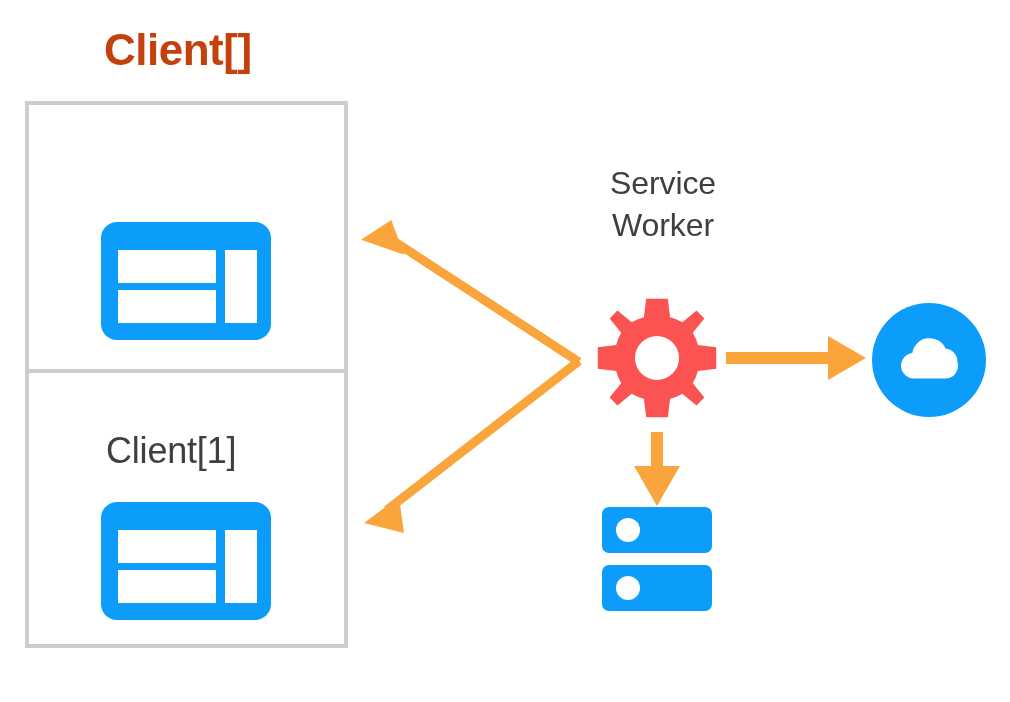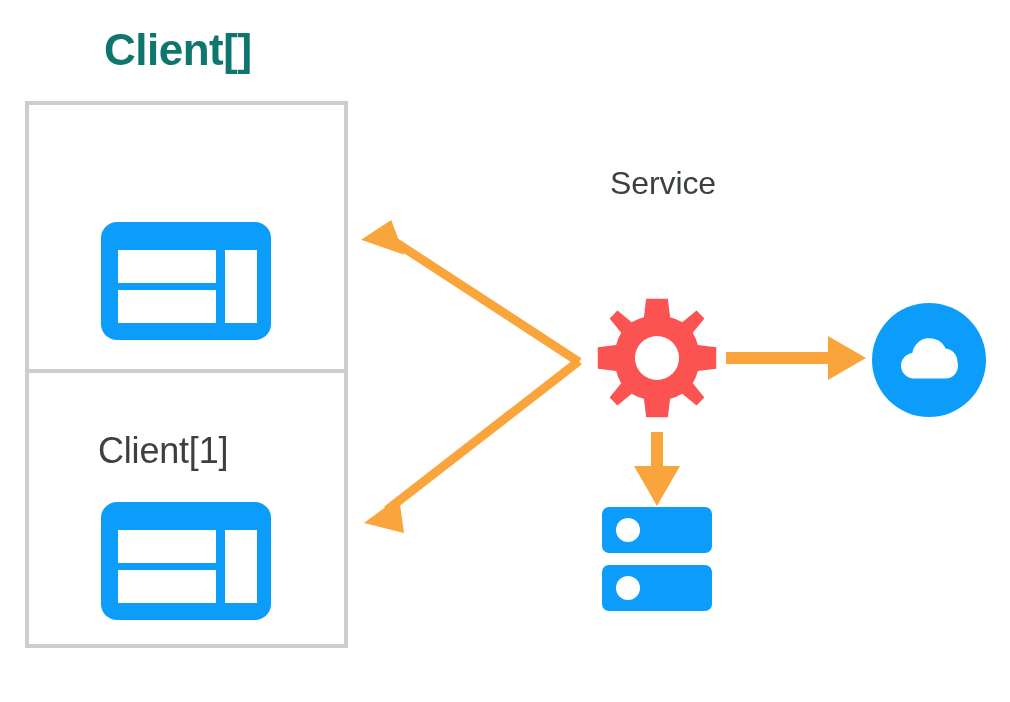--- a/index.html
+++ b/index.html
@@ -23,35 +23,35 @@
     height: 702px;
   }
 
   
   .title-clients {
     position: absolute;
     left: 104px;
     top: 25px;
     font-size: 44px;
     font-weight: 700;
-    color: #0f766e;
+    color: #c2410c;
     letter-spacing: -0.5px;
     white-space: nowrap;
   }
 
   .client-label {
     position: absolute;
     font-size: 36px;
     font-weight: 400;
     color: #3c4043;
     white-space: nowrap;
     letter-spacing: -0.2px;
   }
   .client-label.c0 { left: 104px; top: 152px; }
-  .client-label.c1 { left: 98px; top: 430px; }
+  .client-label.c1 { left: 106px; top: 430px; }
 
   .sw-label {
     position: absolute;
     left: 583px;
     top: 162px;
     width: 160px;
     text-align: center;
     font-size: 32px;
     line-height: 42px;
     font-weight: 400;
@@ -178,20 +178,21 @@
   <div class="client-label c1">Client[1]</div>
 
   <div class="browser-icon b1">
     <span class="pane lt"></span>
     <span class="pane lb"></span>
     <span class="pane rt"></span>
   </div>
 
   <div class="sw-label">
     <span class="ln">Service</span>
+    <span class="ln">Worker</span>
   </div>
 
   <div class="gear">
     <svg width="126" height="126" viewBox="0 0 100 100" aria-hidden="true">
       <g fill="#fb5252">
         <path d="M50 3
                  L58.6 3 L60.4 17.6
                  A34 34 0 0 1 70.1 21.6
                  L81.4 12.4 L87.6 18.6
                  L78.4 29.9

